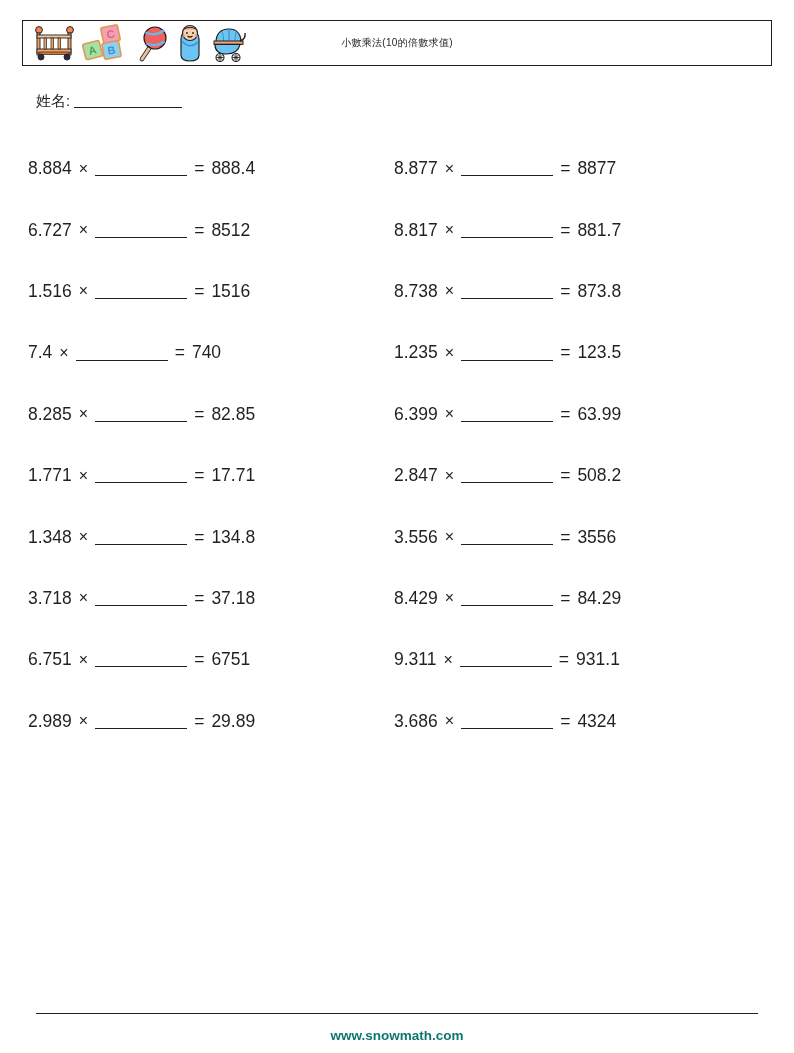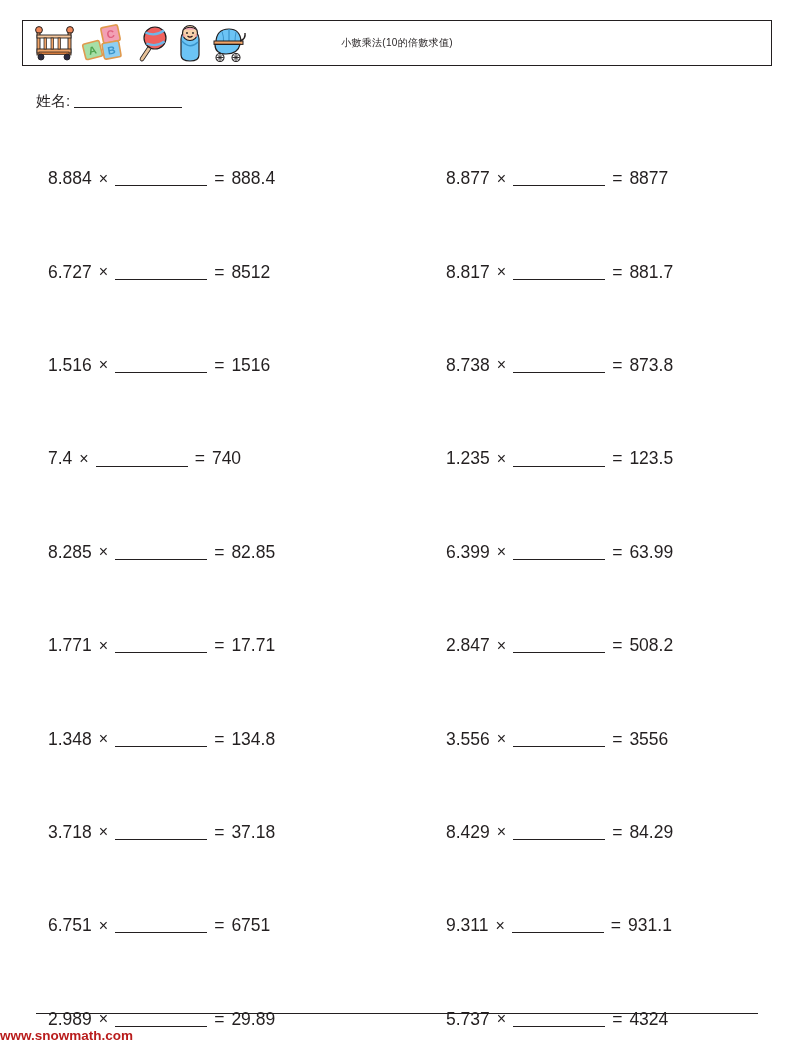--- a/index.html
+++ b/index.html
@@ -80,29 +80,28 @@
     vertical-align: -2px;
   }
   .rule-name  { width: 108px; }
   .rule-date  { width: 92px; }
   .rule-score { width: 58px; }
 
   
   .problems {
     position: absolute;
     left: 0;
-    top: 148px;
+    top: 138px;
     width: 794px;
     display: grid;
     grid-template-columns: 366px 366px;
     column-gap: 0px;
     row-gap: 0px;
-    padding-left: 48px;
+    padding-left: 28px;
     box-sizing: border-box;
-    gap: 32px;
   }
   .problem {
     height: 61.4px;
     display: flex;
     align-items: center;
     font-size: 17.5px;
     white-space: nowrap;
     color: #231f20;
   }
   .problem .operand { }
@@ -126,24 +125,24 @@
     left: 36px;
     right: 36px;
     top: 1013px;
     border-top: 1.4px solid #231f20;
   }
   .footer-text {
     position: absolute;
     left: 0;
     right: 0;
     top: 1028px;
-    text-align: left;
+    text-align: center;
     font-size: 13.5px;
     font-weight: bold;
-    color: #b91c1c;
+    color: #0f766e;
   }
 </style>
 </head>
 <body>
 
 <div class="header-box">
 
   <div class="icon-strip">
 
     <span>
@@ -384,21 +383,21 @@
 
   <div class="problem">
     <span class="operand">2.989</span>
     <span class="times">×</span>
     <span class="answer-blank"></span>
     <span class="eq">=</span>
     <span class="product">29.89</span>
   </div>
 
   <div class="problem">
-    <span class="operand">5.737</span>
+    <span class="operand">3.686</span>
     <span class="times">×</span>
     <span class="answer-blank"></span>
     <span class="eq">=</span>
     <span class="product">4324</span>
   </div>
 
 </div>
 
 <div class="footer-rule"></div>
 <div class="footer-text">www.snowmath.com</div>

